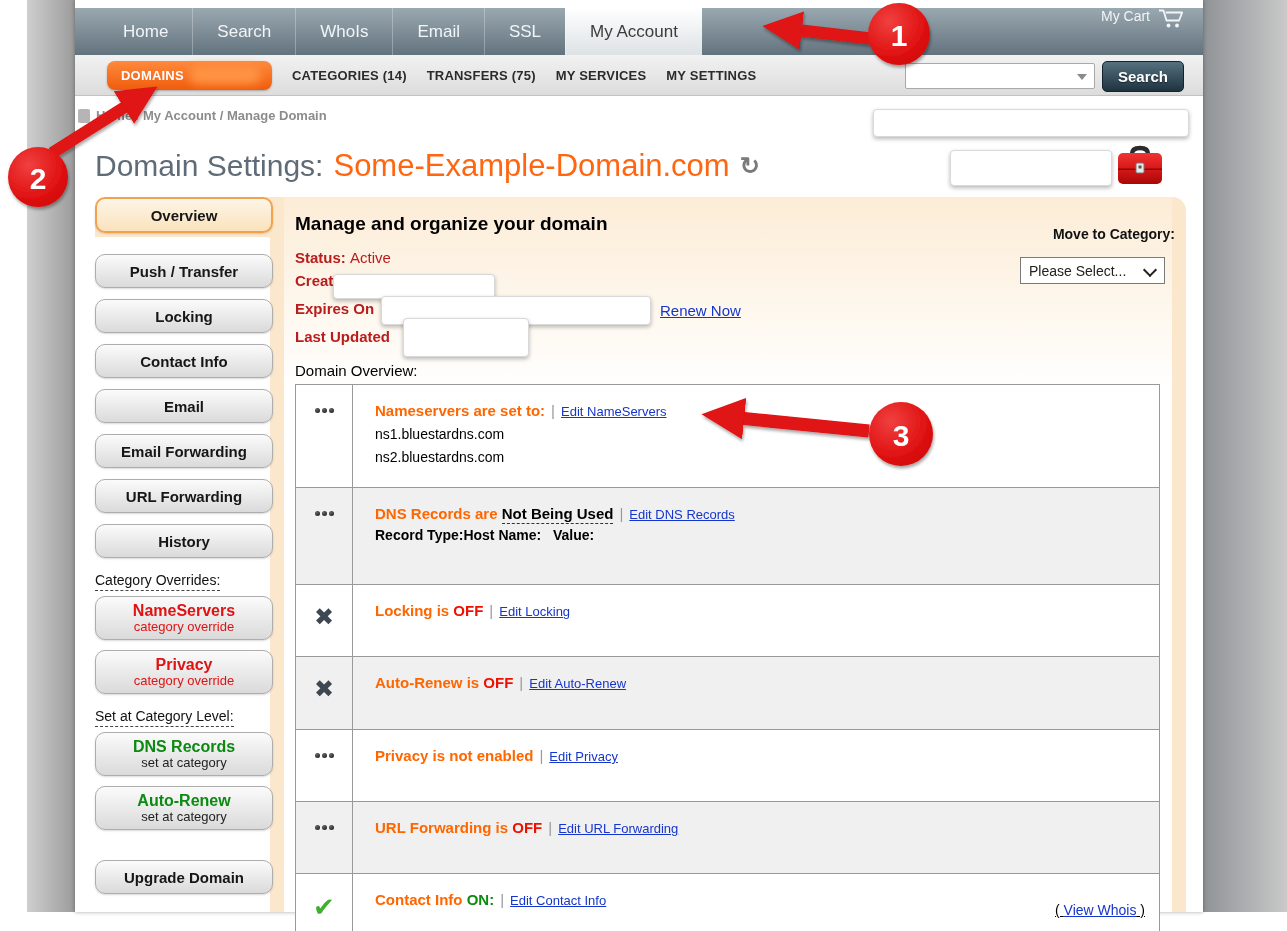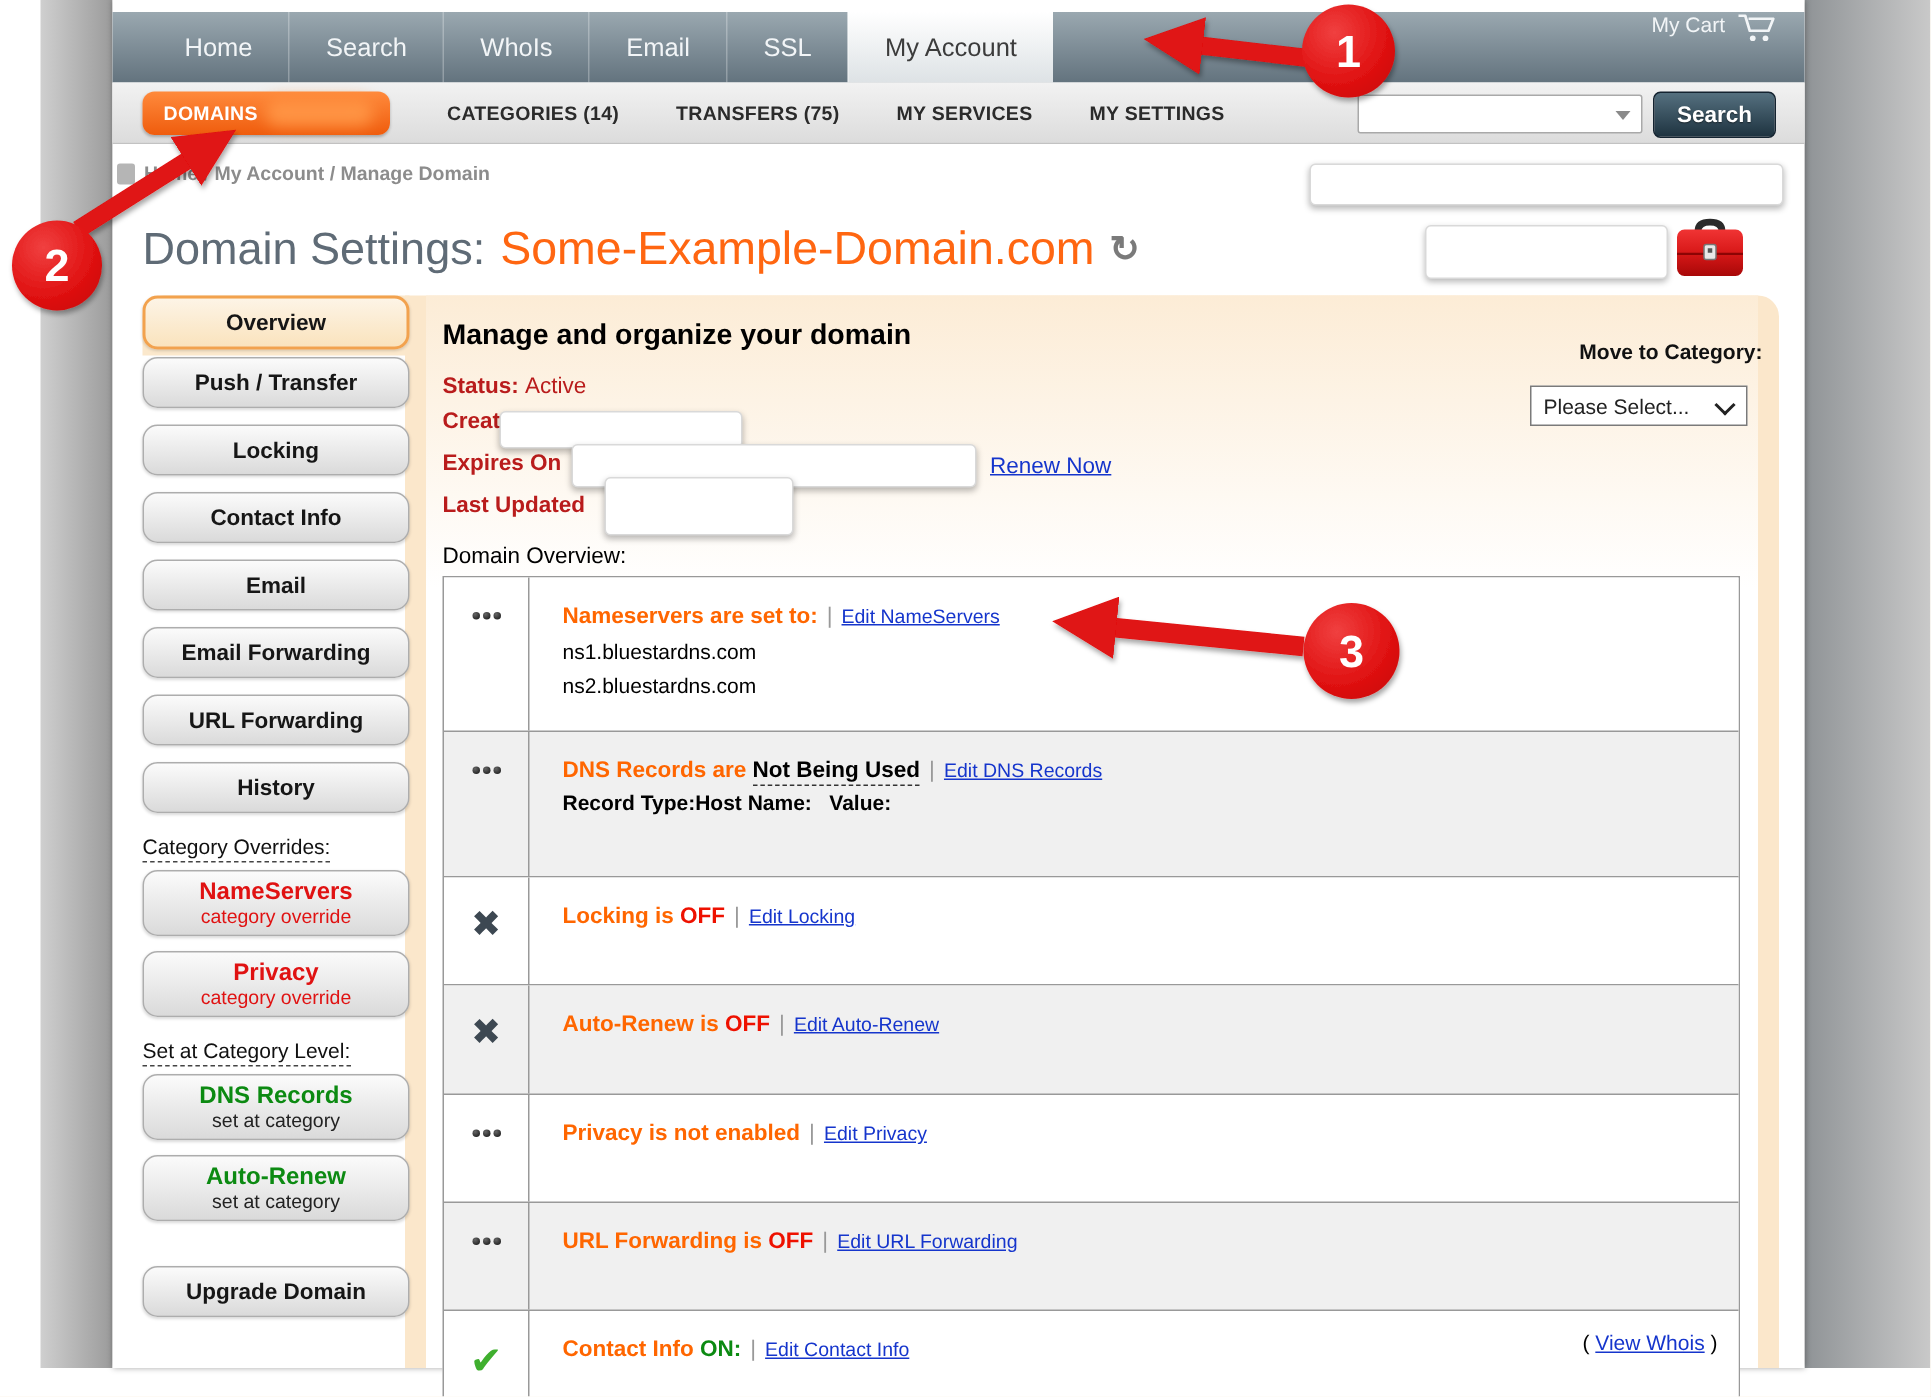--- a/index.html
+++ b/index.html
@@ -11,21 +11,21 @@
 
   
   .topnav{position:absolute;left:0;top:8px;width:1128px;height:47px;background:linear-gradient(180deg,#9aa8b0 0%,#7b8b95 55%,#5f7total07b 100%);background:linear-gradient(180deg,#9aa8b0,#63737e);display:flex;align-items:stretch;}
   .toptab{display:flex;align-items:center;padding:0 24px;color:#f2f5f7;font-size:17px;border-left:1px solid rgba(255,255,255,.28);cursor:default;}
   .toptab:first-child{border-left:none;margin-left:24px;}
   .toptab.active{background:linear-gradient(180deg,#ffffff,#dde2e5);color:#3c3c3c;border-left:1px solid rgba(255,255,255,.28);}
   .cart{position:absolute;right:18px;top:0;height:47px;display:flex;gap:8px;color:#f2f5f7;font-size:14px;}
 
   
   .subnav{position:absolute;left:0;top:55px;width:1128px;height:40px;background:linear-gradient(180deg,#f2f2f2,#dcdcdc);border-bottom:1px solid #c2c2c2;}
-  .subnav-items{position:absolute;left:20px;top:0;height:40px;display:flex;align-items:center;gap:38px;}
+  .subnav-items{position:absolute;left:32px;top:0;height:40px;display:flex;align-items:center;gap:20px;}
   .subnav-item{font-size:13px;font-weight:bold;color:#2b2b2b;letter-spacing:.2px;cursor:default;}
   .subnav-item.active{position:relative;background:linear-gradient(180deg,#ff8a3c,#ef5c0d);color:#fff;border-radius:8px;padding:7px 14px;width:137px;box-shadow:0 1px 2px rgba(0,0,0,.25);}
   .subnav-blur{position:absolute;left:82px;top:5px;width:72px;height:18px;background:rgba(255,150,70,.95);border-radius:9px;filter:blur(5px);}
   .subnav-combo{position:absolute;left:830px;top:8px;width:188px;height:24px;background:#fff;border:1px solid #a9a9a9;border-radius:2px;}
   .combo-arrow{position:absolute;right:7px;top:10px;width:0;height:0;border-left:5px solid transparent;border-right:5px solid transparent;border-top:6px solid #8a8a8a;}
   .subnav-search{position:absolute;left:1027px;top:6px;width:80px;height:29px;background:linear-gradient(180deg,#55707f,#1e3340);border:1px solid #142330;border-radius:5px;color:#fff;font-weight:bold;font-size:15px;display:flex;align-items:center;justify-content:center;text-shadow:0 1px 1px rgba(0,0,0,.5);cursor:default;}
 
   
   .breadcrumb{position:absolute;left:3px;top:108px;display:flex;align-items:center;gap:6px;color:#8c8c8c;font-size:13px;font-weight:bold;}
   .bc-icon{width:12px;height:14px;background:#b5b5b5;border-radius:2px;}
@@ -40,21 +40,21 @@
   .title-domain{font-size:31px;color:#ff6611;}
   .refresh{font-size:24px;color:#7a7a7a;font-weight:bold;position:relative;top:-2px;}
   .toolbox{position:absolute;left:1040px;top:144px;}
 
   
   .tabstrip{position:absolute;left:20px;top:197px;width:178px;height:40px;background:#fbe8cc;border-top-left-radius:14px;}
   .panel{position:absolute;left:195px;top:197px;width:916px;height:715px;background:#fbe7cb;border-top-right-radius:14px;}
   .panel-inner{position:absolute;left:14px;top:0;width:888px;height:715px;background:linear-gradient(180deg,#fcecd6 0px,#fdf3e5 70px,#ffffff 195px);}
   .sidebar{position:absolute;left:20px;top:197px;width:178px;}
   .sbtab{box-sizing:border-box;width:178px;height:34px;margin-bottom:11px;background:linear-gradient(180deg,#fbfbfb,#dadada);border:1px solid #adadad;border-radius:10px;display:flex;align-items:center;justify-content:center;font-size:15px;font-weight:bold;color:#161616;box-shadow:0 1px 2px rgba(0,0,0,.15);cursor:default;}
-  .sbtab.active{height:36px;margin-bottom:5px;background:linear-gradient(180deg,#fdf4e6,#fae3bd);border:2px solid #f2a24e;}
+  .sbtab.active{height:36px;margin-bottom:21px;background:linear-gradient(180deg,#fdf4e6,#fae3bd);border:2px solid #f2a24e;}
   .sbtab2{box-sizing:border-box;width:178px;height:44px;margin-bottom:10px;background:linear-gradient(180deg,#fbfbfb,#dadada);border:1px solid #adadad;border-radius:10px;display:flex;flex-direction:column;align-items:center;justify-content:center;box-shadow:0 1px 2px rgba(0,0,0,.15);cursor:default;line-height:1.05;}
   .sbtab2 .t{font-size:16px;font-weight:bold;}
   .sbtab2 .s{font-size:13px;}
   .sbsection{margin:14px 0 8px 0;font-size:14px;color:#111;}
   .sbsection span{border-bottom:1px dashed #444;padding-bottom:2px;}
   .sbspacer{height:20px;}
   .t-red{color:#e01212;} .s-red2{color:#e01212;} .t-green{color:#0c8a12;} .s-black{color:#222;}
 
   
   .heading{position:absolute;left:220px;top:213px;font-size:19px;font-weight:bold;color:#000;}
@@ -78,21 +78,21 @@
   .xmark{font-size:24px;color:#3d4852;line-height:1;}
   .chk{font-size:26px;color:#3faf2e;line-height:1;}
   .tcontent{position:relative;flex:1;padding:17px 16px 12px 22px;box-sizing:border-box;}
   .ttitle{font-size:15px;font-weight:bold;}
   .p-orange{color:#ff6600;} .p-red{color:#ee1100;} .p-green{color:#0c8a12;}
   .p-dashed{color:#000;border-bottom:1px dashed #333;padding-bottom:1px;}
   .tsep{color:#999;font-weight:normal;margin:0 6px;}
   .ttitle a{font-size:13px;font-weight:normal;}
   .tline{font-size:14px;color:#000;margin-top:7px;white-space:pre-wrap;}
   .tline.bold{font-weight:bold;margin-top:5px;}
-  .rlink{position:absolute;right:14px;top:13px;font-size:14px;color:#000;white-space:nowrap;}
+  .rlink{position:absolute;right:14px;top:28px;font-size:14px;color:#000;white-space:nowrap;text-decoration:underline;}
   .rlink a{font-size:14px;}
 
   .overlay{position:absolute;left:0;top:0;z-index:99;pointer-events:none;}
 </style>
 </head>
 <body>
 
 <div class="stage">
   <div class="edge edge-left"></div>
   <div class="edge edge-right"></div>

